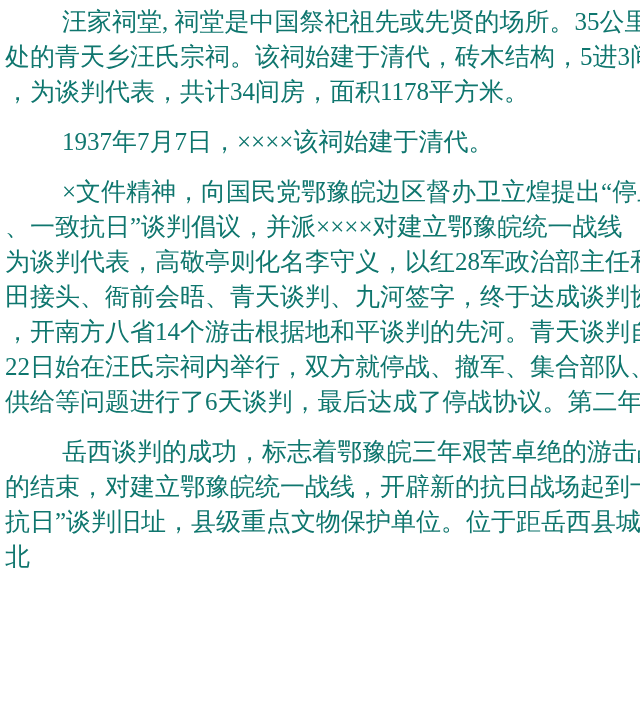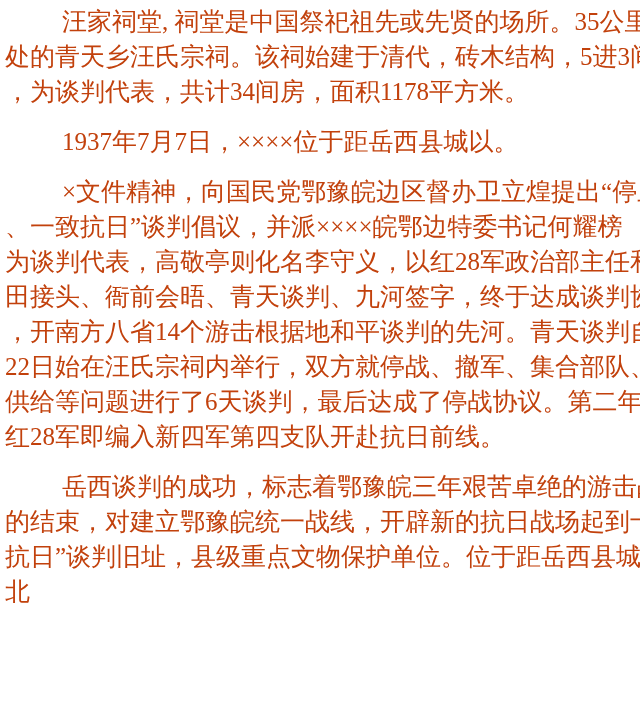--- a/index.html
+++ b/index.html
@@ -10,21 +10,21 @@
   .page {
     width: 640px;
     height: 714px;
     box-sizing: border-box;
     padding: 4px 6px 0 5px;
     overflow: hidden;
     background: #ffffff;
     font-family: "Liberation Serif", "DejaVu Serif", serif;
     font-size: 25px;
     line-height: 35px;
-    color: #c2410c;
+    color: #0f766e;
   }
   .para {
     margin: 0 0 15px 0;
   }
   .para:last-child {
     margin-bottom: 0;
   }
   .line {
     white-space: pre;
     height: 35px;
@@ -38,32 +38,31 @@
 
 <div class="page">
 
   <div class="para">
     <div class="line">汪家祠堂, 祠堂是中国祭祀祖先或先贤的场所。35公里</div>
     <div class="line">处的青天乡汪氏宗祠。该祠始建于清代，砖木结构，5进3间</div>
     <div class="line">，为谈判代表，共计34间房，面积1178平方米。</div>
   </div>
 
   <div class="para">
-    <div class="line">1937年7月7日，××××位于距岳西县城以。</div>
+    <div class="line">1937年7月7日，××××该祠始建于清代。</div>
   </div>
 
   <div class="para">
     <div class="line">×文件精神，向国民党鄂豫皖边区督办卫立煌提出“停止内战</div>
-    <div class="line">、一致抗日”谈判倡议，并派××××皖鄂边特委书记何耀榜</div>
+    <div class="line">、一致抗日”谈判倡议，并派××××对建立鄂豫皖统一战线</div>
     <div class="line">为谈判代表，高敬亭则化名李守义，以红28军政治部主任和</div>
     <div class="line">田接头、衙前会晤、青天谈判、九河签字，终于达成谈判协议</div>
     <div class="line">，开南方八省14个游击根据地和平谈判的先河。青天谈判自</div>
     <div class="line">22日始在汪氏宗祠内举行，双方就停战、撤军、集合部队、</div>
     <div class="line">供给等问题进行了6天谈判，最后达成了停战协议。第二年，</div>
-    <div class="line">红28军即编入新四军第四支队开赴抗日前线。</div>
   </div>
 
   <div class="para">
     <div class="line">岳西谈判的成功，标志着鄂豫皖三年艰苦卓绝的游击战争</div>
     <div class="line">的结束，对建立鄂豫皖统一战线，开辟新的抗日战场起到十分</div>
     <div class="line">抗日”谈判旧址，县级重点文物保护单位。位于距岳西县城以</div>
     <div class="line">北</div>
   </div>
 
 </div>

